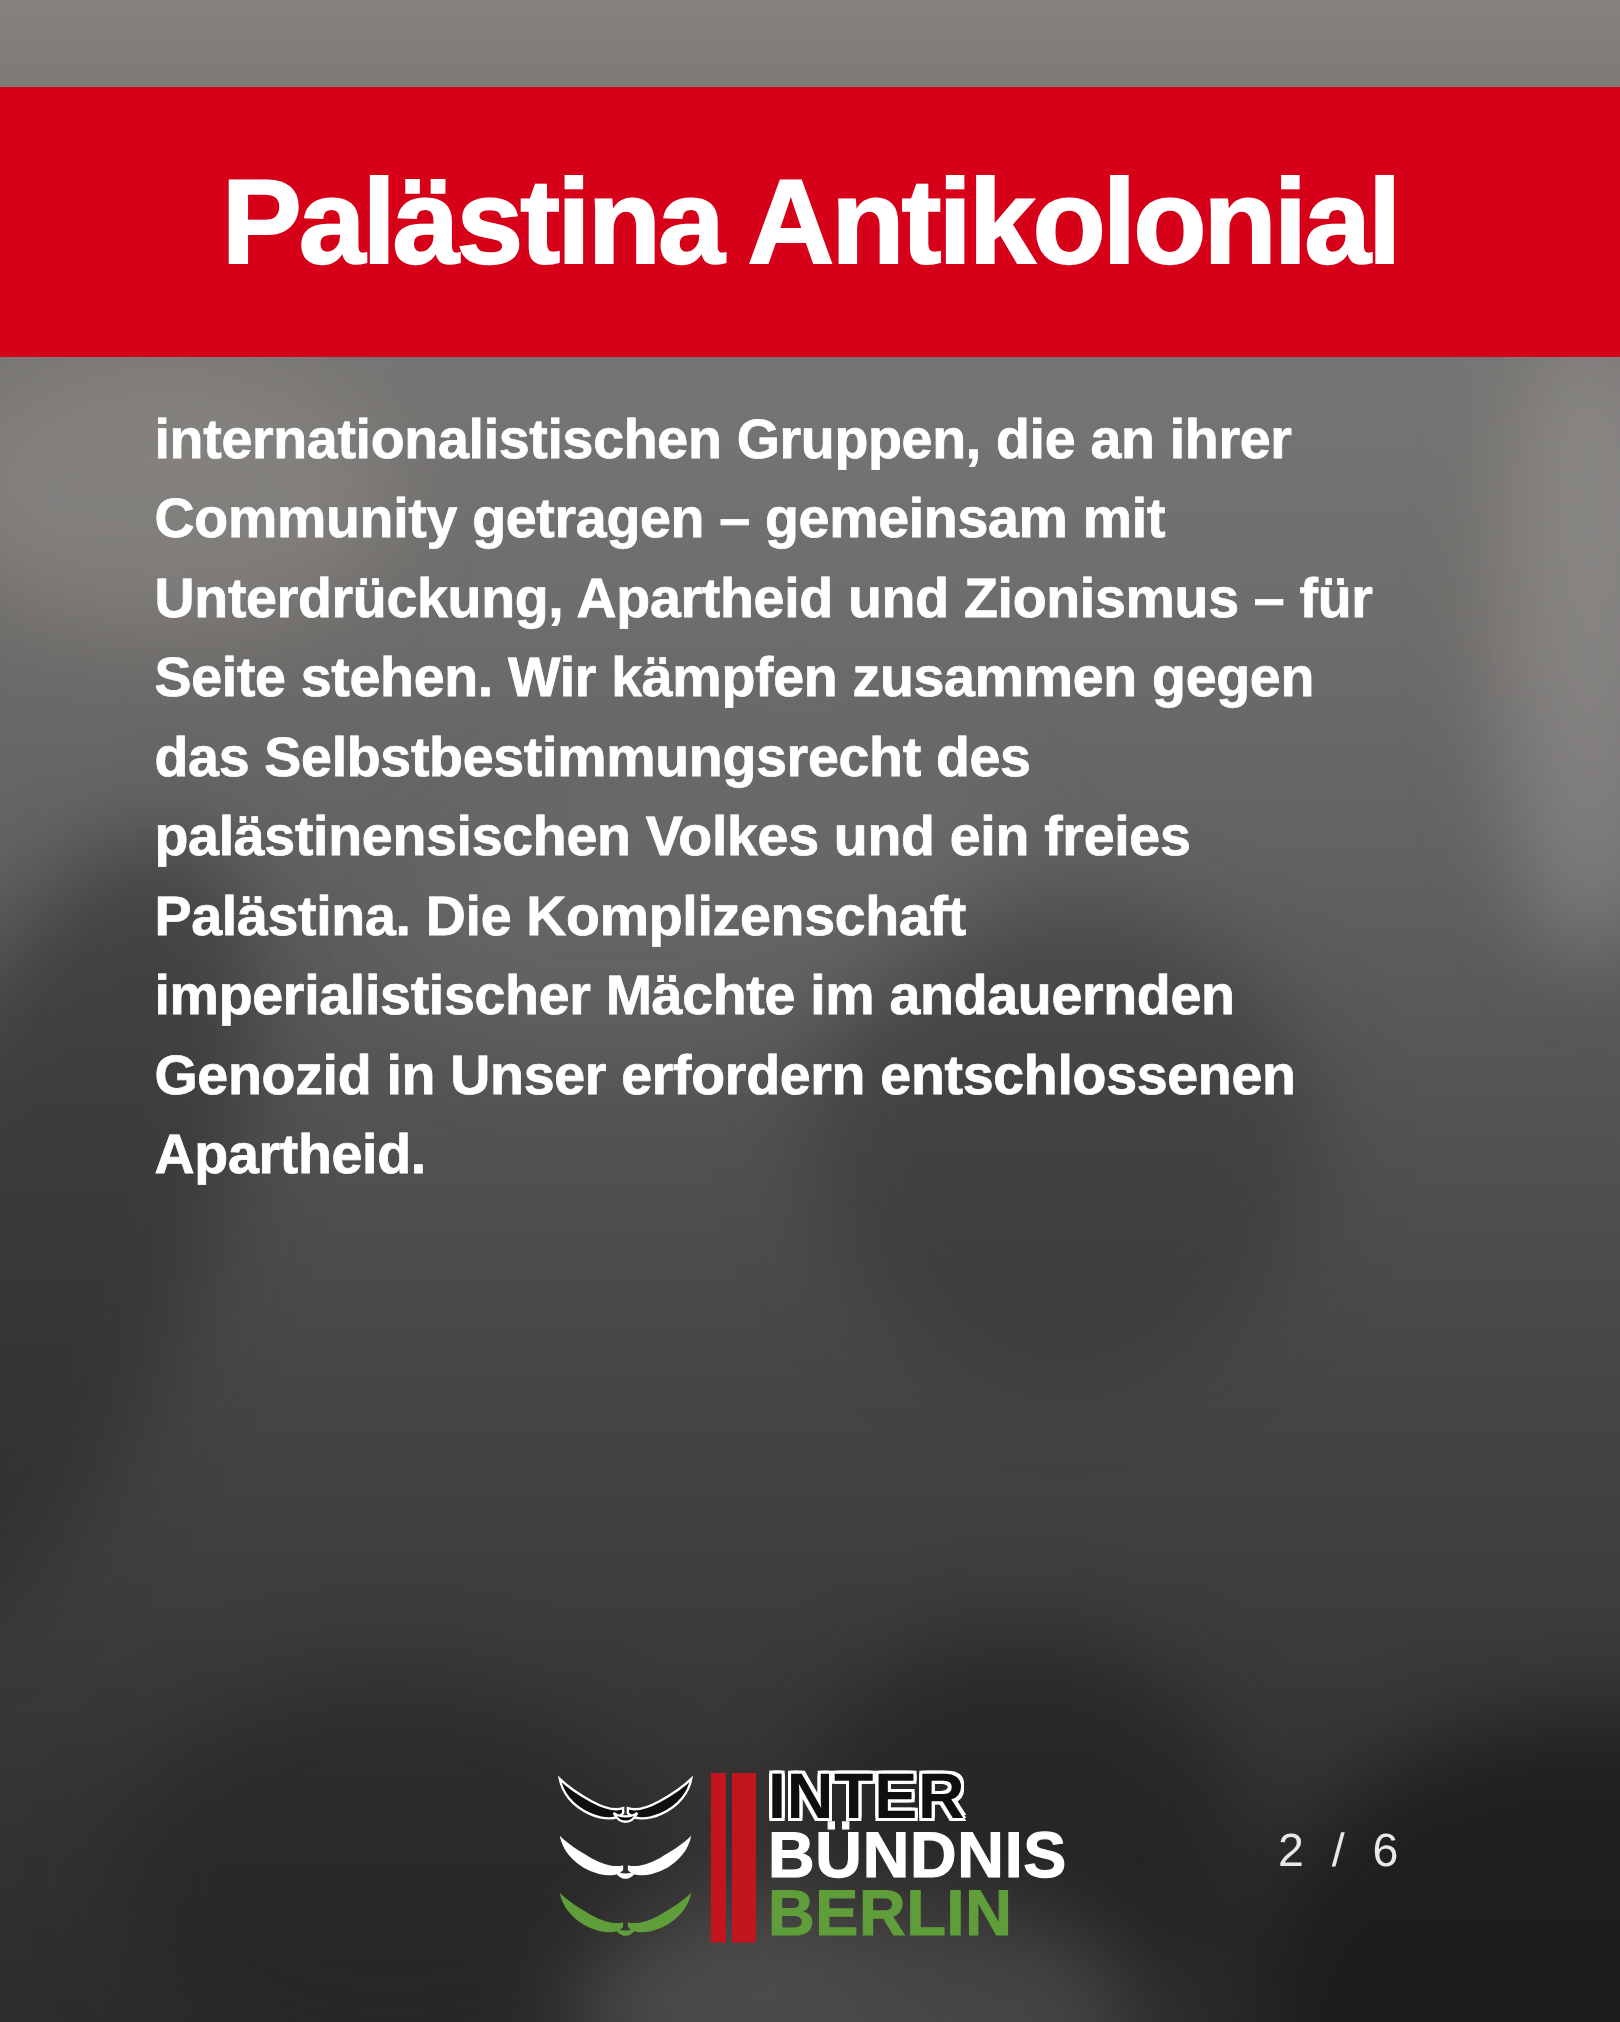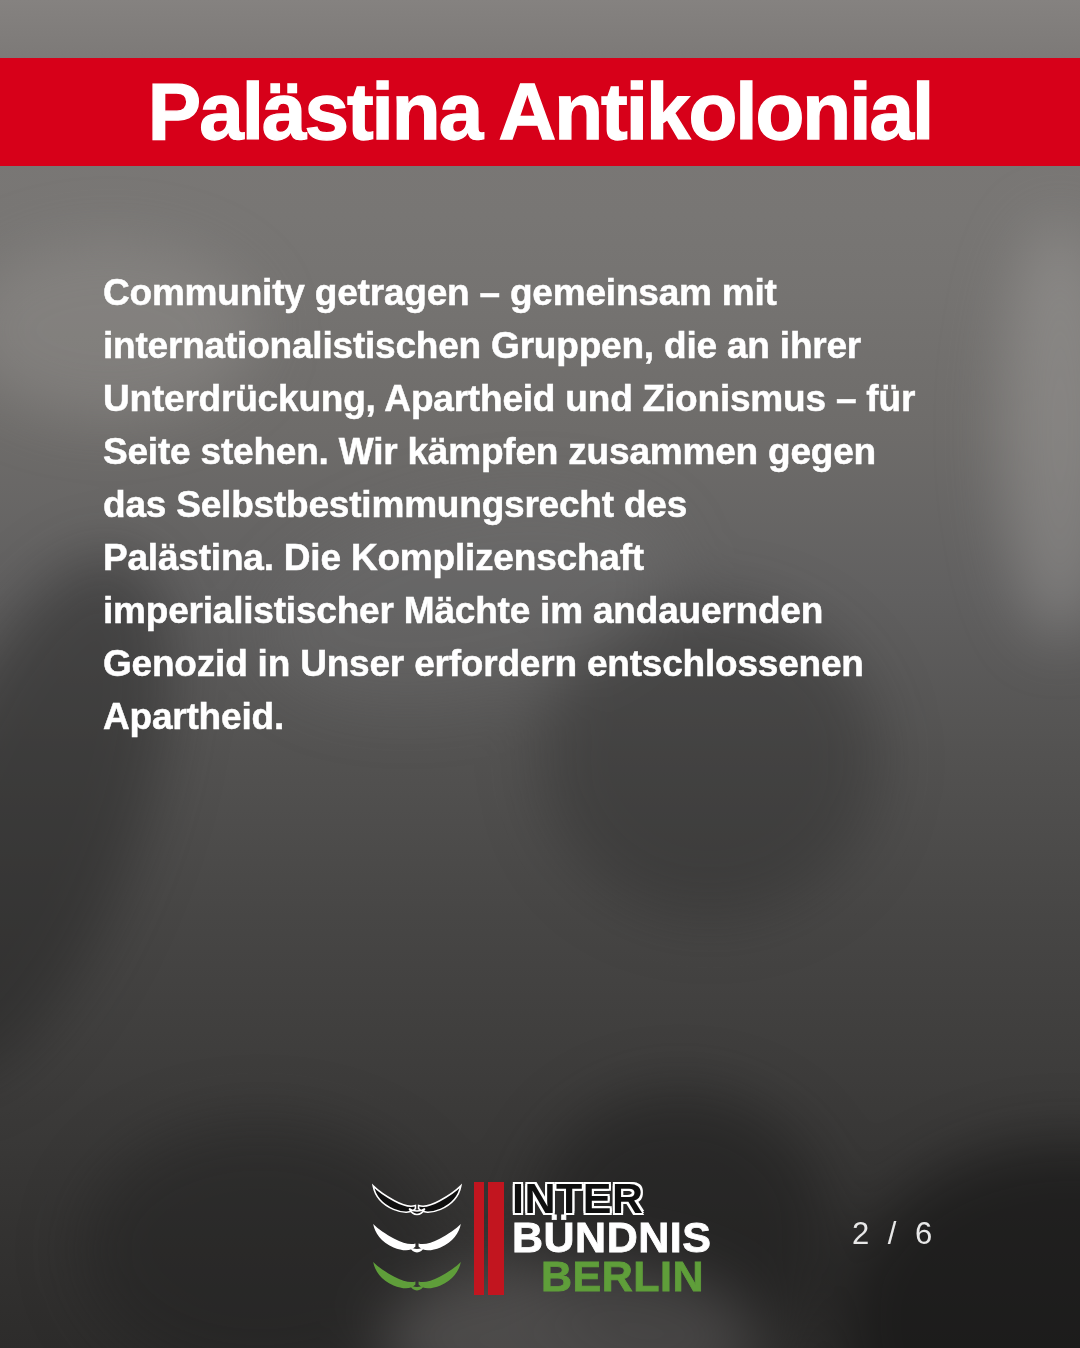--- a/index.html
+++ b/index.html
@@ -20,21 +20,21 @@
   .b3 { left:-20px; top:600px; width:220px; height:560px; background:rgba(28,28,28,0.40); transform:rotate(20deg); }
   .b4 { left:600px; top:660px; width:340px; height:320px; background:rgba(38,38,38,0.35); }
   .b5 { left:140px; top:1180px; width:360px; height:260px; background:rgba(30,30,30,0.40); }
   .b6 { left:590px; top:1150px; width:300px; height:280px; background:rgba(22,22,22,0.45); }
   .b7 { left:900px; top:1200px; width:460px; height:360px; background:rgba(12,12,12,0.50); }
   .b8 { left:440px; top:1320px; width:380px; height:160px; background:rgba(140,138,136,0.33); }
   .b9 { left:320px; top:560px; width:420px; height:200px; background:rgba(125,123,121,0.22); transform:rotate(-12deg); }
 
   
   .banner {
-    position:absolute; left:0; top:58px; width:1080px; height:108px;
+    position:absolute; left:0; top:58px; width:1080px; height:180px;
     background:#d70019; display:flex; align-items:center; justify-content:center;
   }
   .banner h1 {
     margin:0; color:#ffffff; font-size:80px; font-weight:bold;
     letter-spacing:-2px; -webkit-text-stroke:1.3px #ffffff; white-space:nowrap;
   }
 
   
   .body-text { position:absolute; left:103px; top:266px; width:900px; color:#ffffff; }
   .line {
@@ -55,21 +55,21 @@
   .bar-thick { left:488px; width:16px; }
 
   .logo-text { position:absolute; left:512px; top:1179px; line-height:39px; font-weight:bold; }
   .logo-line { font-size:43px; letter-spacing:0.5px; white-space:nowrap; }
   .logo-inter {
     color:#0f0f0f;
     text-shadow:-2px -2px 0 #fff, 2px -2px 0 #fff, -2px 2px 0 #fff, 2px 2px 0 #fff,
                 -2px 0 0 #fff, 2px 0 0 #fff, 0 -2px 0 #fff, 0 2px 0 #fff;
   }
   .logo-buendnis { color:#ffffff; -webkit-text-stroke:0.8px #ffffff; }
-  .logo-berlin   { color:#5f9e3a;margin-left:29px; -webkit-text-stroke:0.8px #5f9e3a; }
+  .logo-berlin   { color:#5f9e3a; -webkit-text-stroke:0.8px #5f9e3a; }
 
   .page-indicator {
     position:absolute; left:852px; top:1216px; width:130px;
     color:#e8e8e8; font-size:31px; font-weight:normal; letter-spacing:5px; white-space:nowrap;
   }
 </style>
 </head>
 <body>
 
 <div class="canvas">
@@ -95,25 +95,26 @@
       </symbol>
     </defs>
   </svg>
 
   <div class="banner">
     <h1>Palästina Antikolonial</h1>
   </div>
 
   <div class="body-text">
     <div class="para1">
+      <div class="line">internationalistischen Gruppen, die an ihrer</div>
       <div class="line">Community getragen – gemeinsam mit</div>
-      <div class="line">internationalistischen Gruppen, die an ihrer</div>
       <div class="line">Unterdrückung, Apartheid und Zionismus – für</div>
       <div class="line">Seite stehen. Wir kämpfen zusammen gegen</div>
       <div class="line">das Selbstbestimmungsrecht des</div>
+      <div class="line">palästinensischen Volkes und ein freies</div>
       <div class="line">Palästina. Die Komplizenschaft</div>
       <div class="line">imperialistischer Mächte im andauernden</div>
       <div class="line">Genozid in Unser erfordern entschlossenen</div>
       <div class="line">Apartheid.</div>
     </div>
   </div>
 
   <div class="logo-wings">
     <svg class="wing-black" viewBox="0 0 120 46">
         <use href="#wing"></use>

